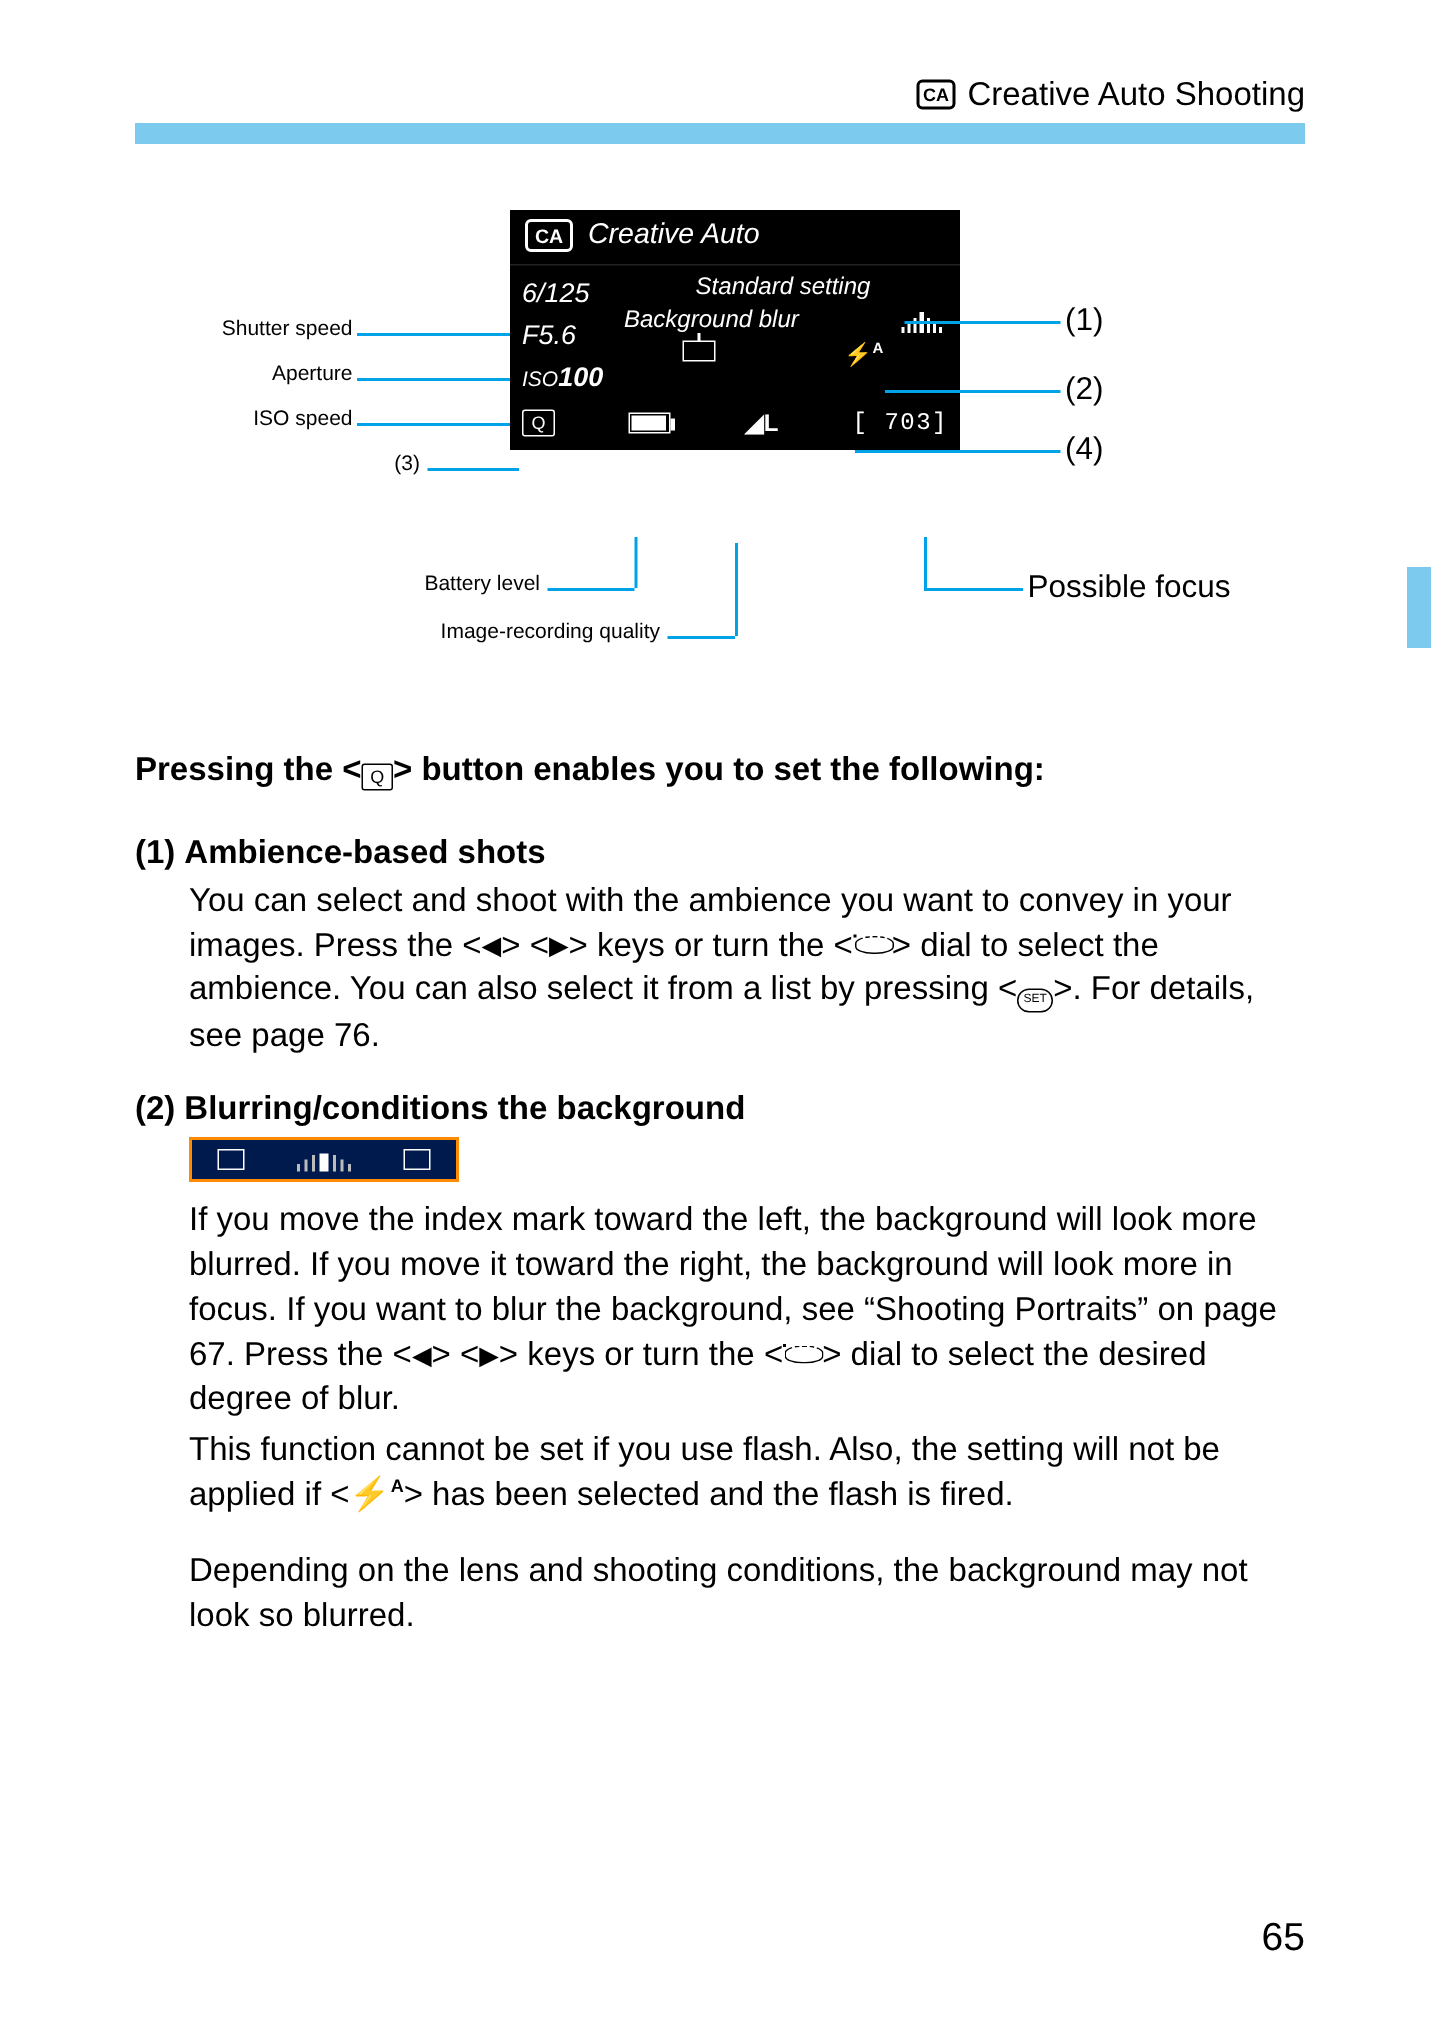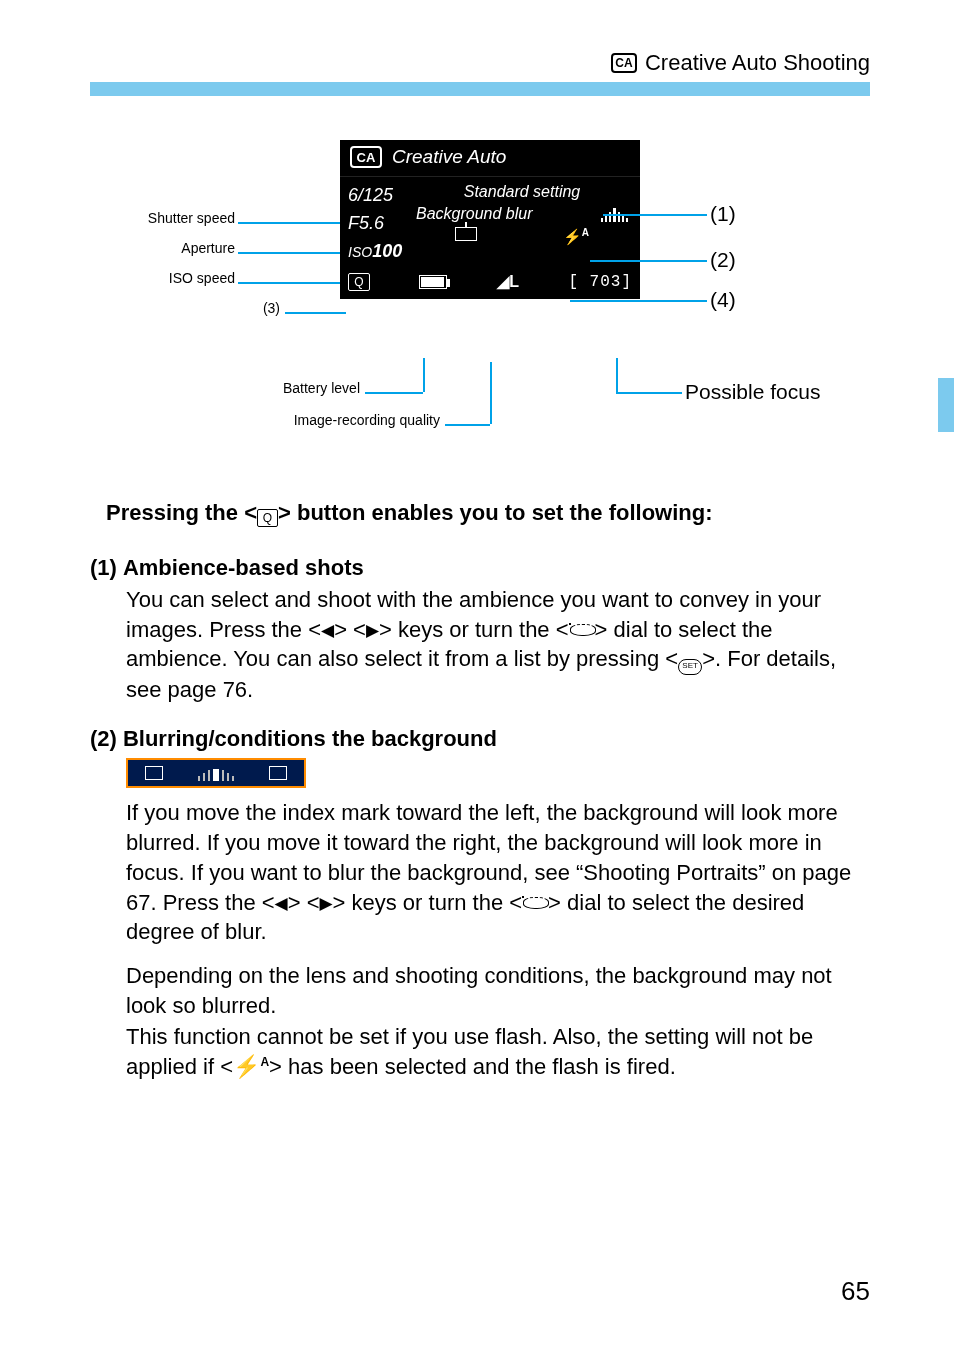--- a/index.html
+++ b/index.html
@@ -207,21 +207,21 @@
     font-size: 16px;
     letter-spacing: 1px;
     font-family: "Courier New", monospace;
   }
 
   
   .body-text { margin-top: 30px; }
   h3 {
     font-size: 22px;
     font-weight: bold;
-    margin: 0 0 28px 16px;
+    margin: 0 0 28px 0;
   }
   .q-inline {
     display: inline-flex;
     width: 21px;
     height: 18px;
     border: 1.5px solid #000;
     border-radius: 2px;
     vertical-align: -2px;
     align-items: center;
     justify-content: center;
@@ -419,23 +419,23 @@
           <span style="height:8px;"></span>
           <span style="height:11px;"></span>
         <span class="mk"></span>
         <span style="height:11px;"></span>
           <span style="height:8px;"></span>
           <span style="height:5px;"></span>
       </span>
       <span class="icn"></span>
     </div>
 
-    <p class="section-body" style="margin-bottom:14px;">
+    <p class="section-body" style="margin-bottom:4px;">
       <span>If you move the index mark toward the left, the background will look more blurred. If you move it toward the right, the background will look more in focus. If you want to blur the background, see “Shooting Portraits” on page 67. Press the &lt;</span><span class="tri">◀</span><span>&gt; &lt;</span><span class="tri">▶</span><span>&gt; keys or turn the &lt;</span><span class="dial-inline"></span><span>&gt; dial to select the desired degree of blur.</span>
     </p>
-    <p class="section-body" style="margin-bottom:2px;">Depending on the lens and shooting conditions, the background may not look so blurred.</p>
     <p class="section-body">
       <span>This function cannot be set if you use flash. Also, the setting will not be applied if &lt;</span><span class="flash-inline">⚡<sup style="font-size:12px;">A</sup></span><span>&gt; has been selected and the flash is fired.</span>
     </p>
+    <p class="section-body" style="margin-bottom:2px;">Depending on the lens and shooting conditions, the background may not look so blurred.</p>
   </div>
 
   <div class="page-num">65</div>
 </div>
 
 </body></html>

